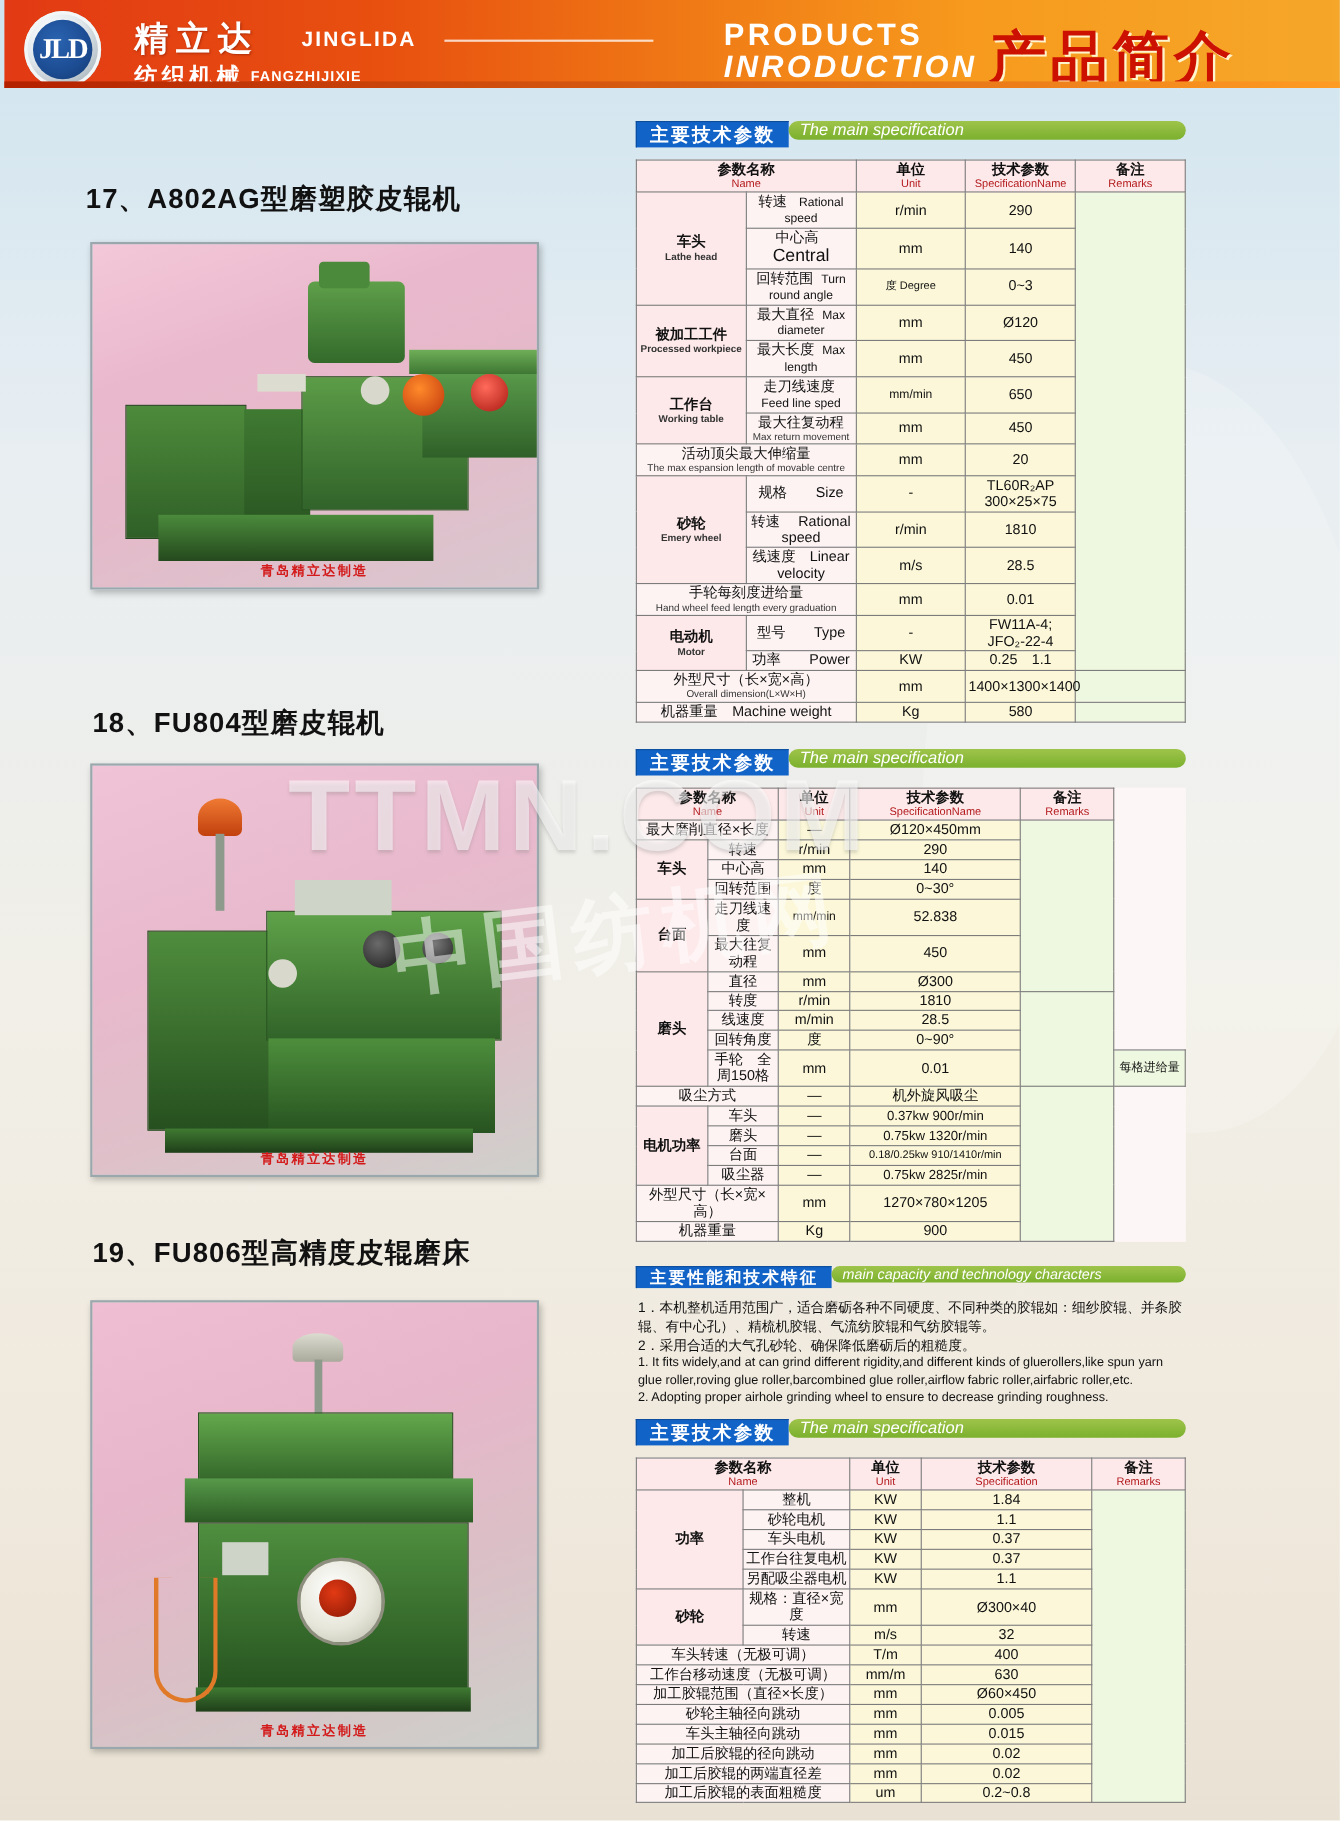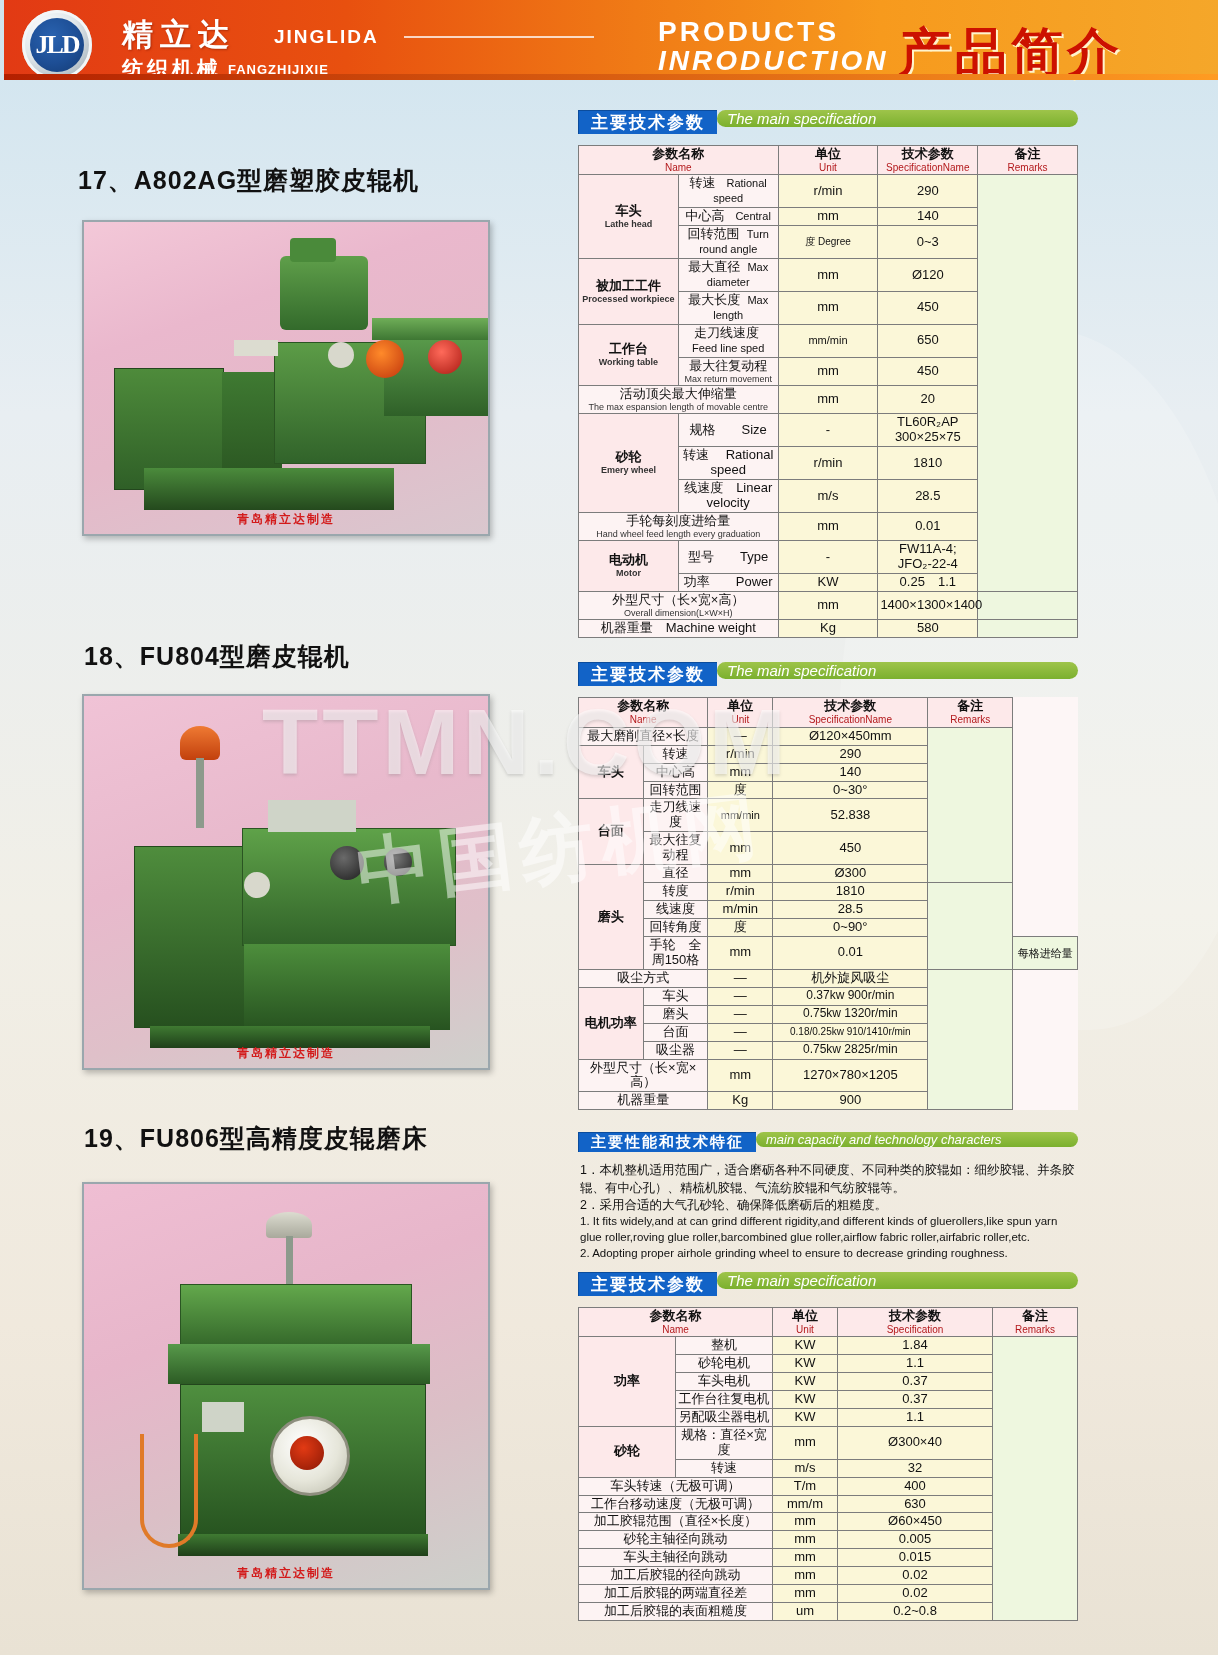--- a/index.html
+++ b/index.html
@@ -238,21 +238,21 @@
         <span>转速</span>&nbsp;&nbsp;
         <span style="font-size:11px">Rational speed</span>
       </td>
       <td class="unit">r/min</td>
       <td class="val">290</td>
       <td class="rem" rowspan="14"></td>
     </tr>
     <tr>
       <td class="nm">
         <span>中心高</span>&nbsp;&nbsp;
-        <span style="font-size:11px">Central</span>
+        <span style="font-size:16px">Central</span>
       </td>
       <td class="unit">mm</td>
       <td class="val">140</td>
     </tr>
     <tr>
       <td class="nm">
         <span>回转范围</span>&nbsp;
         <span style="font-size:11px">Turn round angle</span>
       </td>
       <td class="unit" style="font-size:10px">度 Degree</td>

